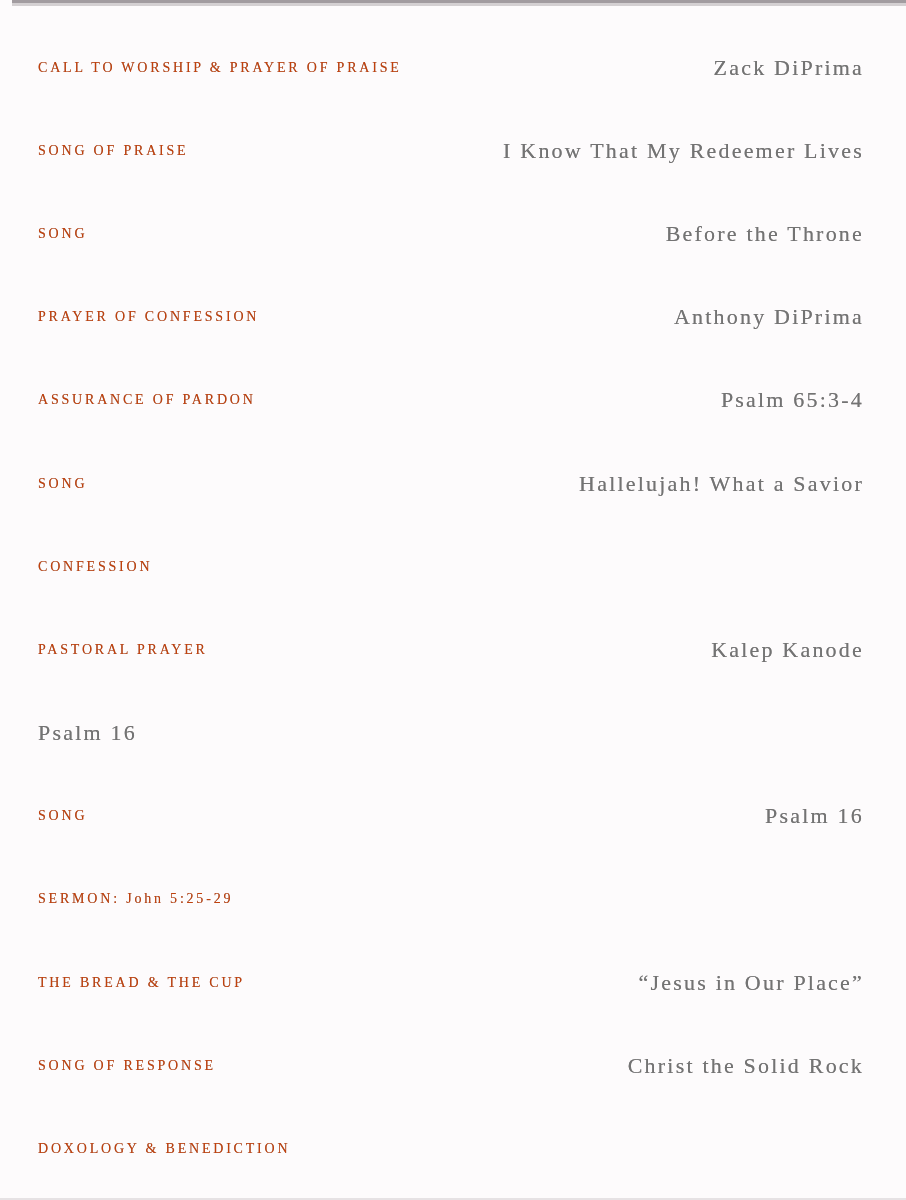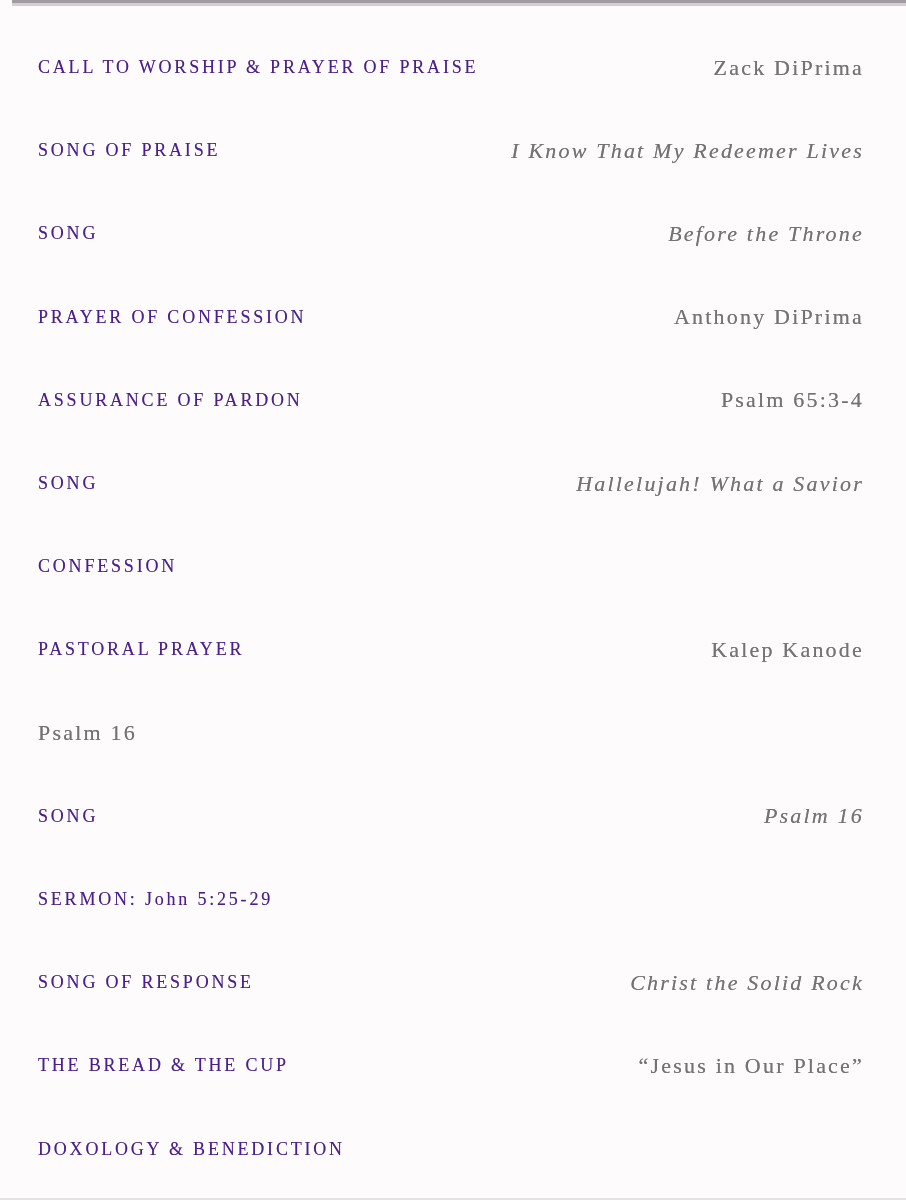--- a/index.html
+++ b/index.html
@@ -21,36 +21,35 @@
     padding: 26px 42px 0 38px;
   }
   .row {
     height: 83.2px;
     display: flex;
     align-items: center;
     justify-content: space-between;
     gap: 30px;
   }
   .item-label {
-    font-size: 18px;
+    font-size: 14px;
     letter-spacing: 2.8px;
-    color: #4c1d95;
+    color: #c2410c;
     white-space: nowrap;
     text-shadow: 0 0 0.6px rgba(40,35,38,0.45);
   }
   .item-detail {
     font-size: 22px;
     letter-spacing: 2.2px;
     color: #737373;
     white-space: nowrap;
     text-align: right;
     text-shadow: 0 0 0.6px rgba(40,35,38,0.45);
   }
   .item-detail.italic {
-    font-style: italic;
   }
   .top-edge {
     position: absolute;
     top: 0;
     left: 12px;
     right: 0;
     height: 3px;
   }
   .top-edge-fade {
     position: absolute;
@@ -122,27 +121,27 @@
     <div class="row">
       <span class="item-label">SONG</span>
       <span class="item-detail italic">Psalm 16</span>
     </div>
 
     <div class="row">
       <span class="item-label">SERMON: John 5:25-29</span>
     </div>
 
     <div class="row">
-      <span class="item-label">SONG OF RESPONSE</span>
-      <span class="item-detail italic">Christ the Solid Rock</span>
+      <span class="item-label">THE BREAD &amp; THE CUP</span>
+      <span class="item-detail">“Jesus in Our Place”</span>
     </div>
 
     <div class="row">
-      <span class="item-label">THE BREAD &amp; THE CUP</span>
-      <span class="item-detail">“Jesus in Our Place”</span>
+      <span class="item-label">SONG OF RESPONSE</span>
+      <span class="item-detail italic">Christ the Solid Rock</span>
     </div>
 
     <div class="row">
       <span class="item-label">DOXOLOGY &amp; BENEDICTION</span>
       <span class="item-detail"></span>
     </div>
   </div>
 
 <div class="bottom-edge" style="background: rgb(230, 226, 228);"></div>
 

